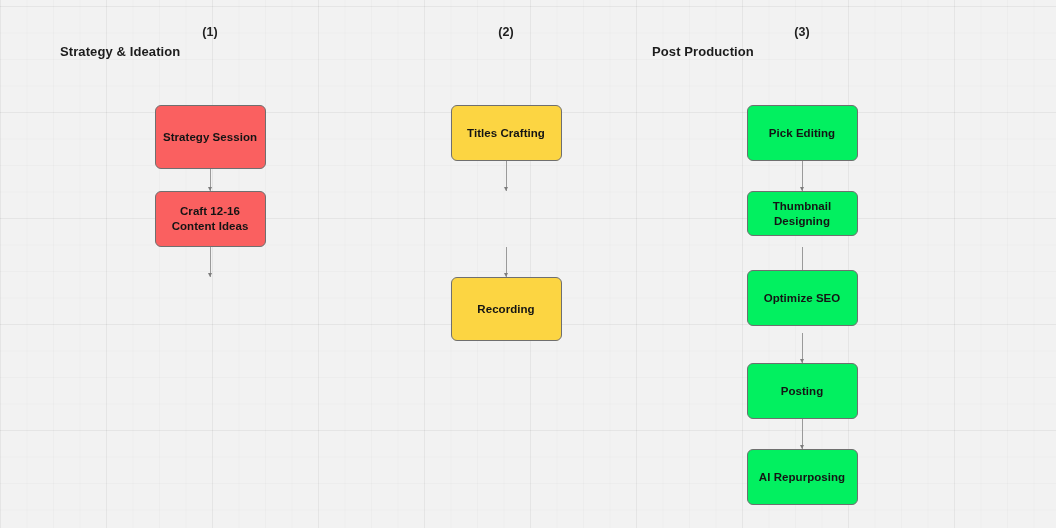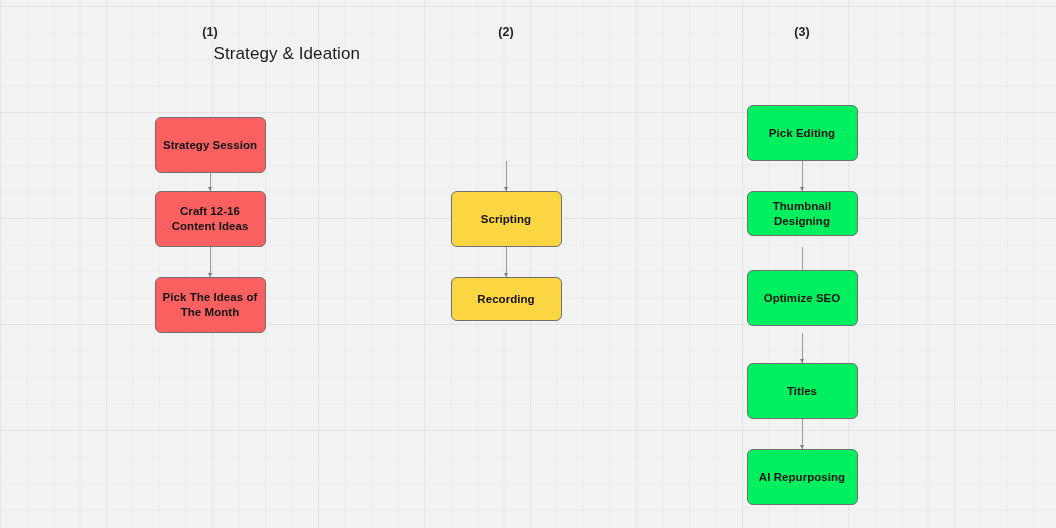--- a/index.html
+++ b/index.html
@@ -48,23 +48,23 @@
     font-size: 12.5px;
     font-weight: bold;
     color: #222222;
     letter-spacing: 0.1px;
   }
   .col-title {
     position: absolute;
     top: 44px;
     left: 0;
     width: 300px;
-    text-align: right;
-    font-size: 17px;
-    font-weight: normal;
+    text-align: left;
+    font-size: 13px;
+    font-weight: bold;
     color: #1c1c1c;
     letter-spacing: 0.1px;
   }
 
   .node {
     position: absolute;
     width: 111px;
     height: 56px;
     box-sizing: border-box;
     border: 1px solid #6f6f6f;
@@ -100,38 +100,38 @@
     border-top: 4px solid #7d7d7d;
   }
 </style>
 </head>
 <body>
 
 <div id="canvas" style="background-color: rgb(242, 242, 242);">
     <div class="column" style="left: 60px;">
       <div class="col-index">(1)</div>
       <div class="col-title">Strategy &amp; Ideation</div>
-      <div class="node" style="left: 94.5px; top: 105px; width: 111px; height: 56px; background-color: rgb(250, 96, 96); border-color: rgb(111, 111, 111); color: rgb(20, 20, 20); margin-top: 12px;">Strategy Session</div>
+      <div class="node" style="left: 94.5px; top: 105px; width: 111px; height: 64px; background-color: rgb(250, 96, 96); border-color: rgb(111, 111, 111); color: rgb(20, 20, 20);">Strategy Session</div>
       <div class="connector" style="left: 150px; top: 161px; height: 30px; background-color: rgb(154, 154, 154);"></div>
       <div class="node" style="left: 94.5px; top: 191px; width: 111px; height: 56px; background-color: rgb(250, 96, 96); border-color: rgb(111, 111, 111); color: rgb(20, 20, 20);">Craft 12-16 Content Ideas</div>
       <div class="connector" style="left: 150px; top: 247px; height: 30px; background-color: rgb(154, 154, 154);"></div>
-      <div class="node" style="left: 94.5px; top: 277px; width: 111px; height: 56px; background-color: rgb(250, 96, 96); border-color: rgb(111, 111, 111); color: rgb(20, 20, 20);">Pick The Ideas of The Month</div>
     </div>
     <div class="column" style="left: 356px;">
       <div class="col-index">(2)</div>
+      <div class="node" style="left: 94.5px; top: 105px; width: 111px; height: 56px; background-color: rgb(252, 213, 66); border-color: rgb(111, 111, 111); color: rgb(20, 20, 20);">Titles Crafting</div>
       <div class="connector" style="left: 150px; top: 161px; height: 30px; background-color: rgb(154, 154, 154);"></div>
-      <div class="node" style="left: 94.5px; top: 191px; width: 111px; height: 56px; background-color: rgb(252, 213, 66); border-color: rgb(111, 111, 111); color: rgb(20, 20, 20);">Scripting</div>
       <div class="connector" style="left: 150px; top: 247px; height: 30px; background-color: rgb(154, 154, 154);"></div>
-      <div class="node" style="left: 94.5px; top: 277px; width: 111px; height: 44px; background-color: rgb(252, 213, 66); border-color: rgb(111, 111, 111); color: rgb(20, 20, 20);">Recording</div>
+      <div class="node" style="left: 94.5px; top: 277px; width: 111px; height: 64px; background-color: rgb(252, 213, 66); border-color: rgb(111, 111, 111); color: rgb(20, 20, 20);">Recording</div>
     </div>
     <div class="column" style="left: 652px;">
       <div class="col-index">(3)</div>
+      <div class="col-title">Post Production</div>
       <div class="node" style="left: 94.5px; top: 105px; width: 111px; height: 56px; background-color: rgb(2, 240, 96); border-color: rgb(111, 111, 111); color: rgb(20, 20, 20);">Pick Editing</div>
       <div class="connector" style="left: 150px; top: 161px; height: 30px; background-color: rgb(154, 154, 154);"></div>
       <div class="node" style="left: 94.5px; top: 191px; width: 111px; height: 45px; background-color: rgb(2, 240, 96); border-color: rgb(111, 111, 111); color: rgb(20, 20, 20);">Thumbnail Designing</div>
       <div class="connector" style="left: 150px; top: 247px; height: 30px; background-color: rgb(154, 154, 154);"></div>
       <div class="node" style="left: 94.5px; top: 270px; width: 111px; height: 56px; background-color: rgb(2, 240, 96); border-color: rgb(111, 111, 111); color: rgb(20, 20, 20);">Optimize SEO</div>
       <div class="connector" style="left: 150px; top: 333px; height: 30px; background-color: rgb(154, 154, 154);"></div>
-      <div class="node" style="left: 94.5px; top: 363px; width: 111px; height: 56px; background-color: rgb(2, 240, 96); border-color: rgb(111, 111, 111); color: rgb(20, 20, 20);">Titles</div>
+      <div class="node" style="left: 94.5px; top: 363px; width: 111px; height: 56px; background-color: rgb(2, 240, 96); border-color: rgb(111, 111, 111); color: rgb(20, 20, 20);">Posting</div>
       <div class="connector" style="left: 150px; top: 419px; height: 30px; background-color: rgb(154, 154, 154);"></div>
       <div class="node" style="left: 94.5px; top: 449px; width: 111px; height: 56px; background-color: rgb(2, 240, 96); border-color: rgb(111, 111, 111); color: rgb(20, 20, 20); text-align: right;">AI Repurposing</div>
     </div>
   </div>
 
 </body></html>

